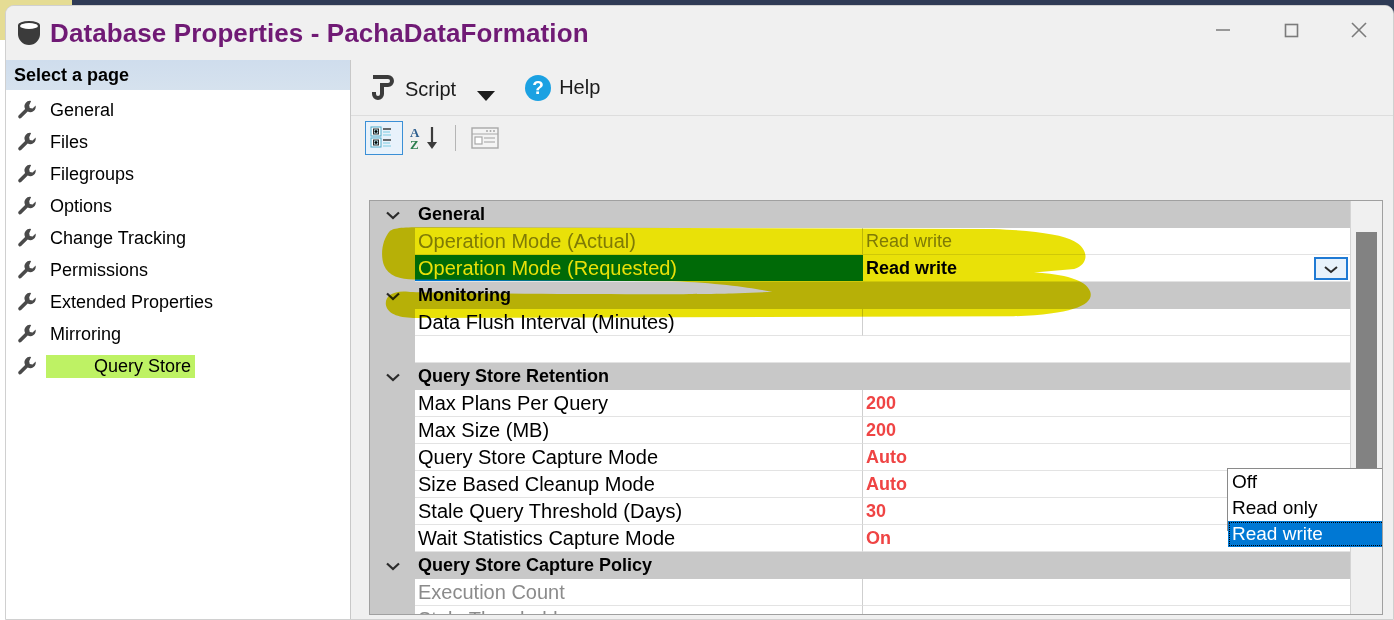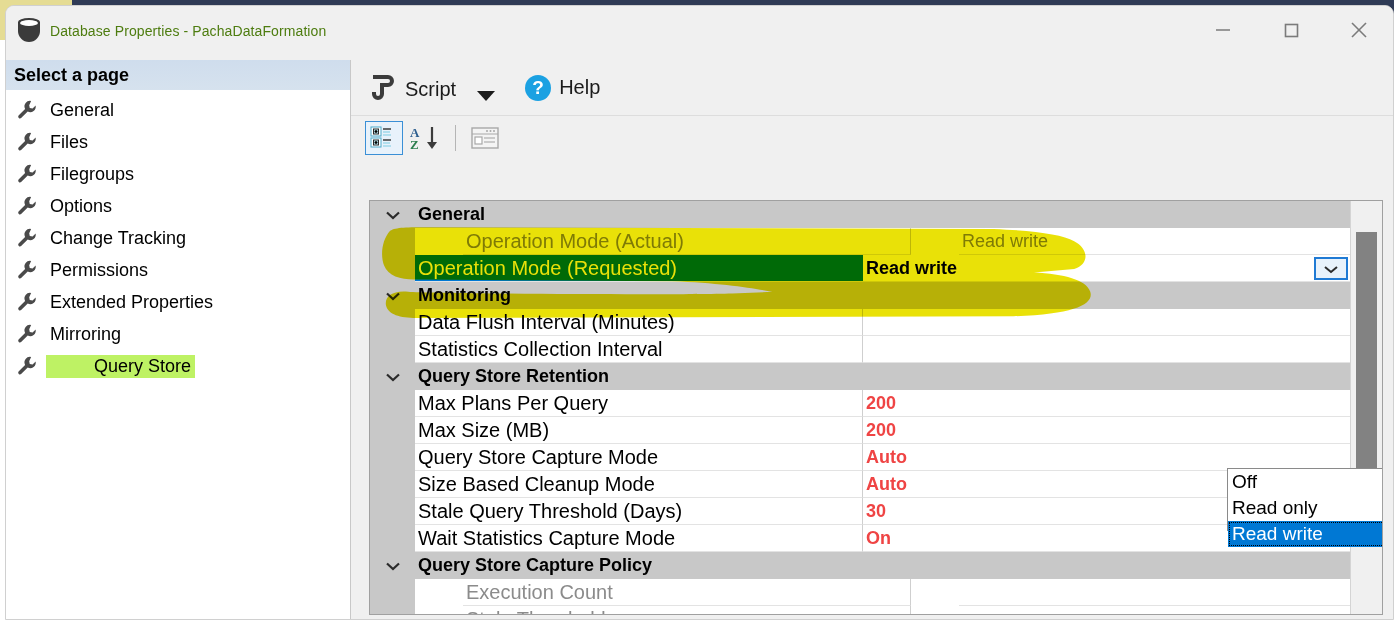--- a/index.html
+++ b/index.html
@@ -29,21 +29,21 @@
     position:absolute;left:0;top:0;right:0;height:54px;
     background:#f0f0f0;
     border-bottom:1px solid #dcdcdc;
   }
   #title-left{position:absolute;left:12px;top:12px;display:flex;align-items:center;gap:10px;}
   .db-icon{width:22px;height:26px;position:relative;}
   .db-icon .cyl-top{position:absolute;left:0;top:0;width:22px;height:8px;border-radius:50%;background:#ffffff;border:3px solid #3b3b3b;box-sizing:border-box;}
   .db-icon .cyl-body{position:absolute;left:0;top:4px;width:22px;height:20px;background:#3b3b3b;border-radius:0 0 11px 11px;}
   .db-icon .cyl-top2{position:absolute;left:2px;top:2px;width:18px;height:6px;border-radius:50%;background:#ffffff;}
   #title-text{
-    font-size:14px;color:#4d7c0f;font-weight:400;white-space:nowrap;letter-spacing:0.1px;
+    font-size:26px;color:#701a75;font-weight:700;white-space:nowrap;letter-spacing:0.1px;
   }
   #winbtns{position:absolute;right:0;top:0;height:48px;display:flex;}
   .winbtn{width:68px;height:48px;display:flex;align-items:center;justify-content:center;}
   .winbtn svg{display:block;}
   
   #sidebar{
     position:absolute;left:0;top:54px;width:344px;bottom:0;
     background:#ffffff;border-right:1px solid #c8c8c8;
   }
   #sidebar-header{
@@ -85,21 +85,21 @@
   .chev{width:16px;height:10px;}
   .namecell{
     width:448px;flex:none;display:flex;align-items:center;font-size:20px;color:#000;
     padding-left:3px;border-right:1px solid #cfcfcf;border-bottom:1px solid #e3e3e3;
     background:#ffffff;box-sizing:border-box;
   }
   .valcell{
     flex:1;display:flex;align-items:center;font-size:18px;color:#ef4444;font-weight:bold;
     padding-left:3px;border-bottom:1px solid #e3e3e3;background:#ffffff;box-sizing:border-box;
   }
-  .row.dim .namecell,.row.dim .valcell{color:#8b8b8b;font-weight:normal;margin-left:48px;}
+  .row.dim .namecell,.row.dim .valcell{color:#8b8b8b;font-weight:normal;}
   .row.selected .namecell{background:#0078d4;color:#ffffff;border-right:none;}
   .row.selected .valcell{background:#ffffff;color:#000;font-weight:bold;}
   .row.empty-val .valcell{font-weight:normal;}
   
   .dd-btn{
     position:absolute;right:3px;top:2px;width:34px;height:23px;
     background:#e8f2fb;border:2px solid #1f7ad4;box-sizing:border-box;
     display:flex;align-items:center;justify-content:center;
   }
   
@@ -308,21 +308,20 @@
             </div>
             <div class="cat-name">Monitoring</div>
           </div>
           <div class="row empty-val">
             <div class="gutter"></div>
             <div class="namecell">Data Flush Interval (Minutes)</div>
             <div class="valcell"></div>
           </div>
           <div class="row empty-val">
             <div class="gutter"></div>
-            <div class="namecell">Statistics Collection Interval</div>
             <div class="valcell"></div>
           </div>
           <div class="row cat-row">
             <div class="gutter">
               <svg class="chev" viewBox="0 0 16 10">
   <path d="M2 2.5 L8 8 L14 2.5" fill="none" stroke="#2b2b2b" stroke-width="2.2"></path>
               </svg>
             </div>
             <div class="cat-name">Query Store Retention</div>
           </div>

